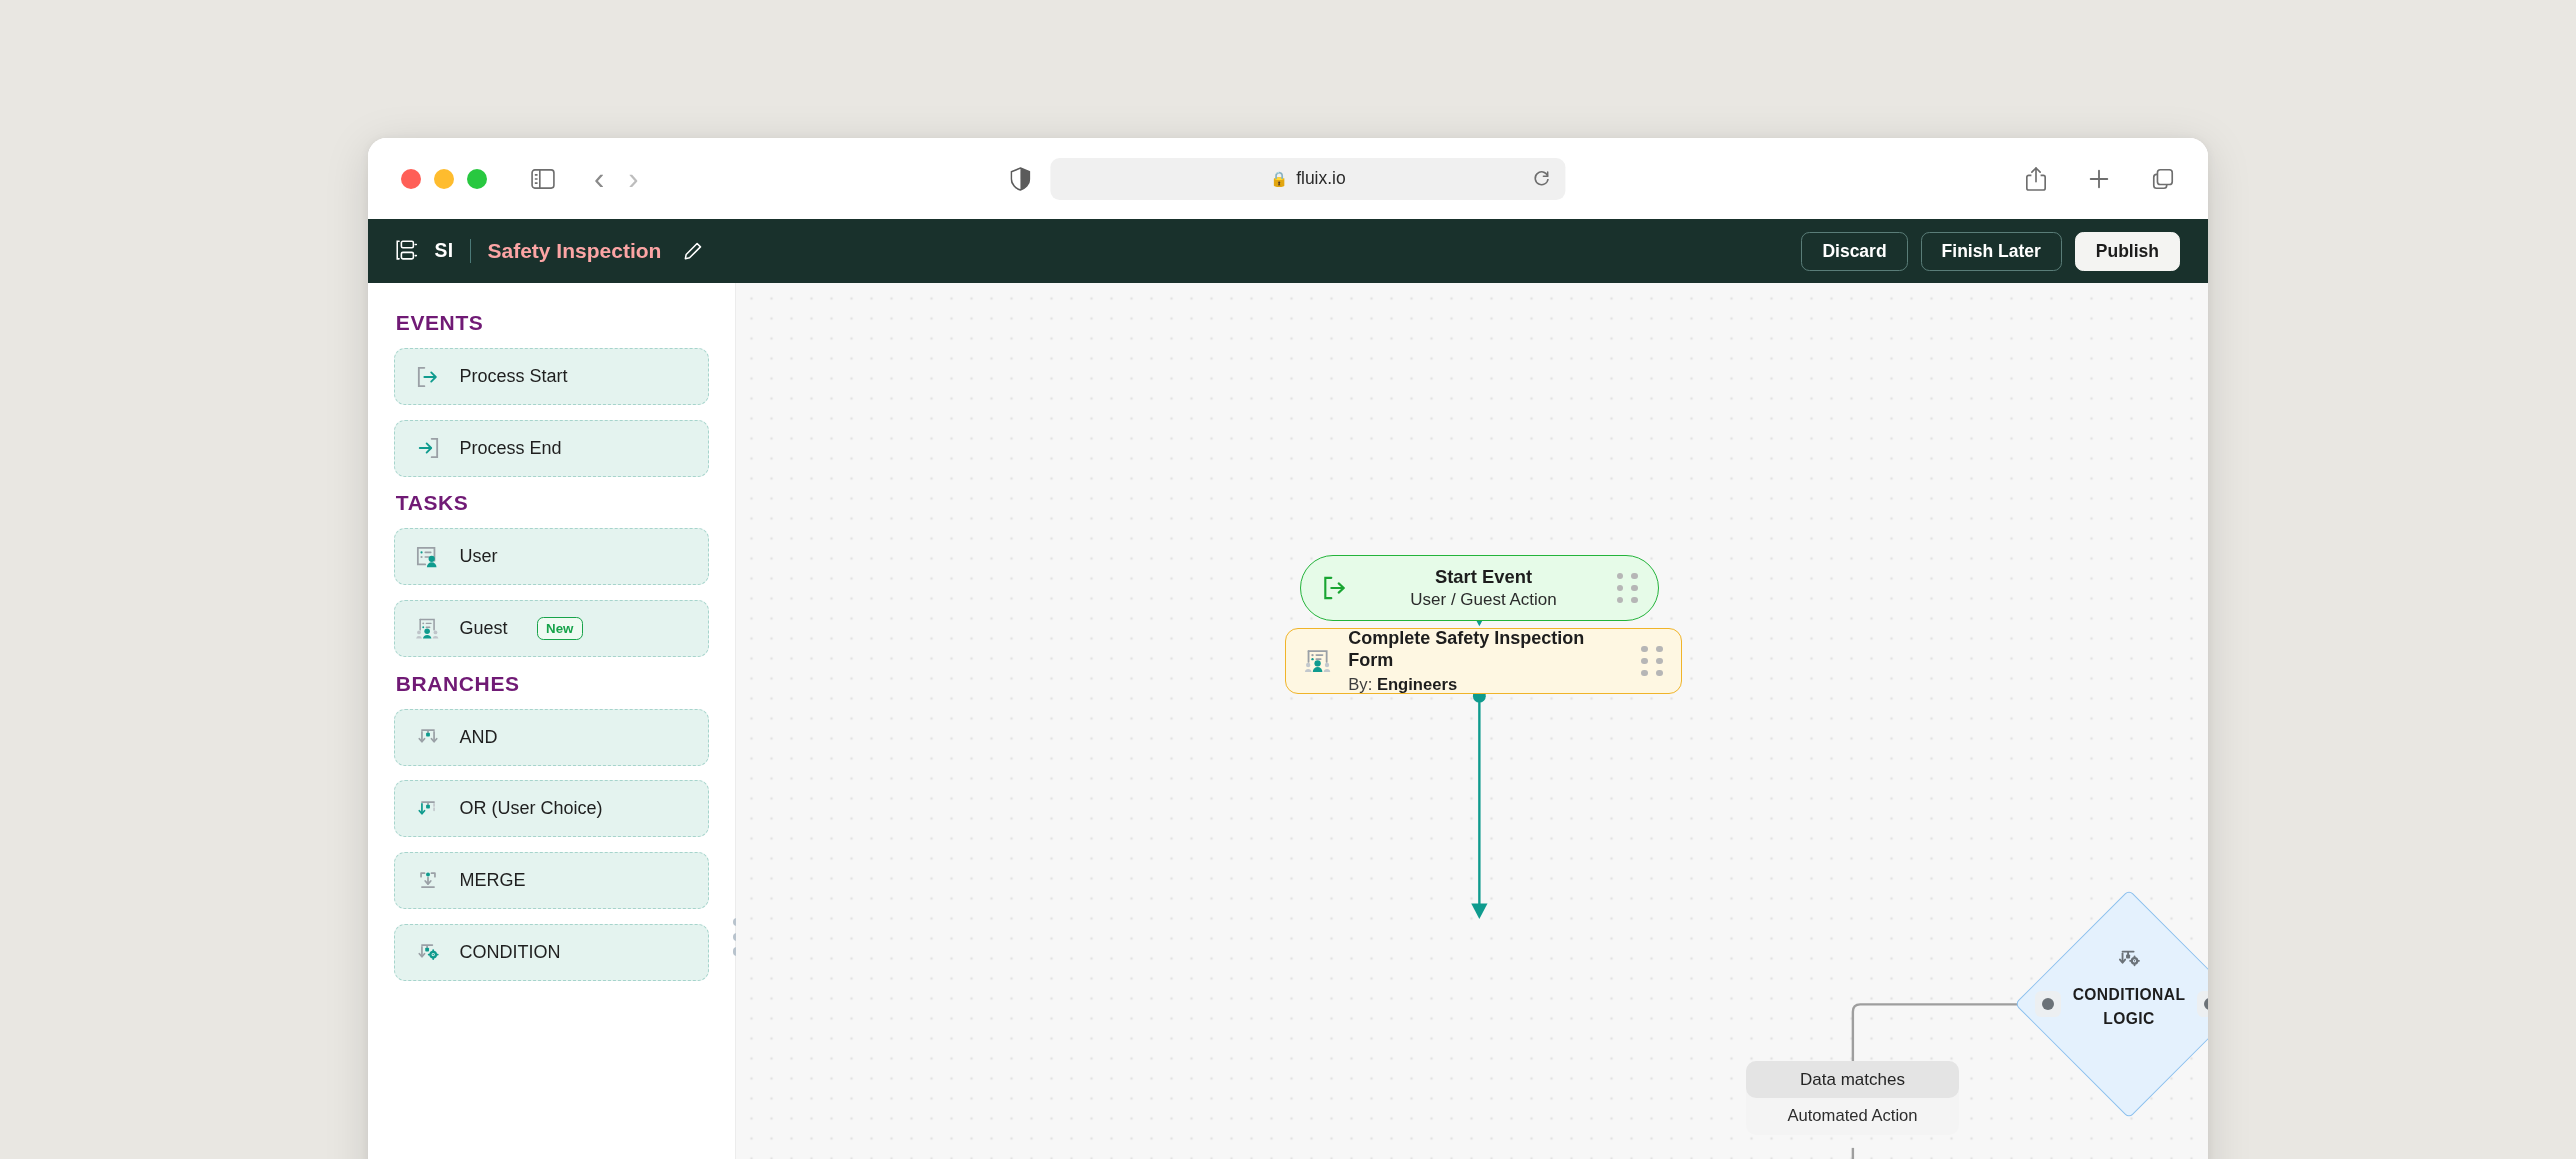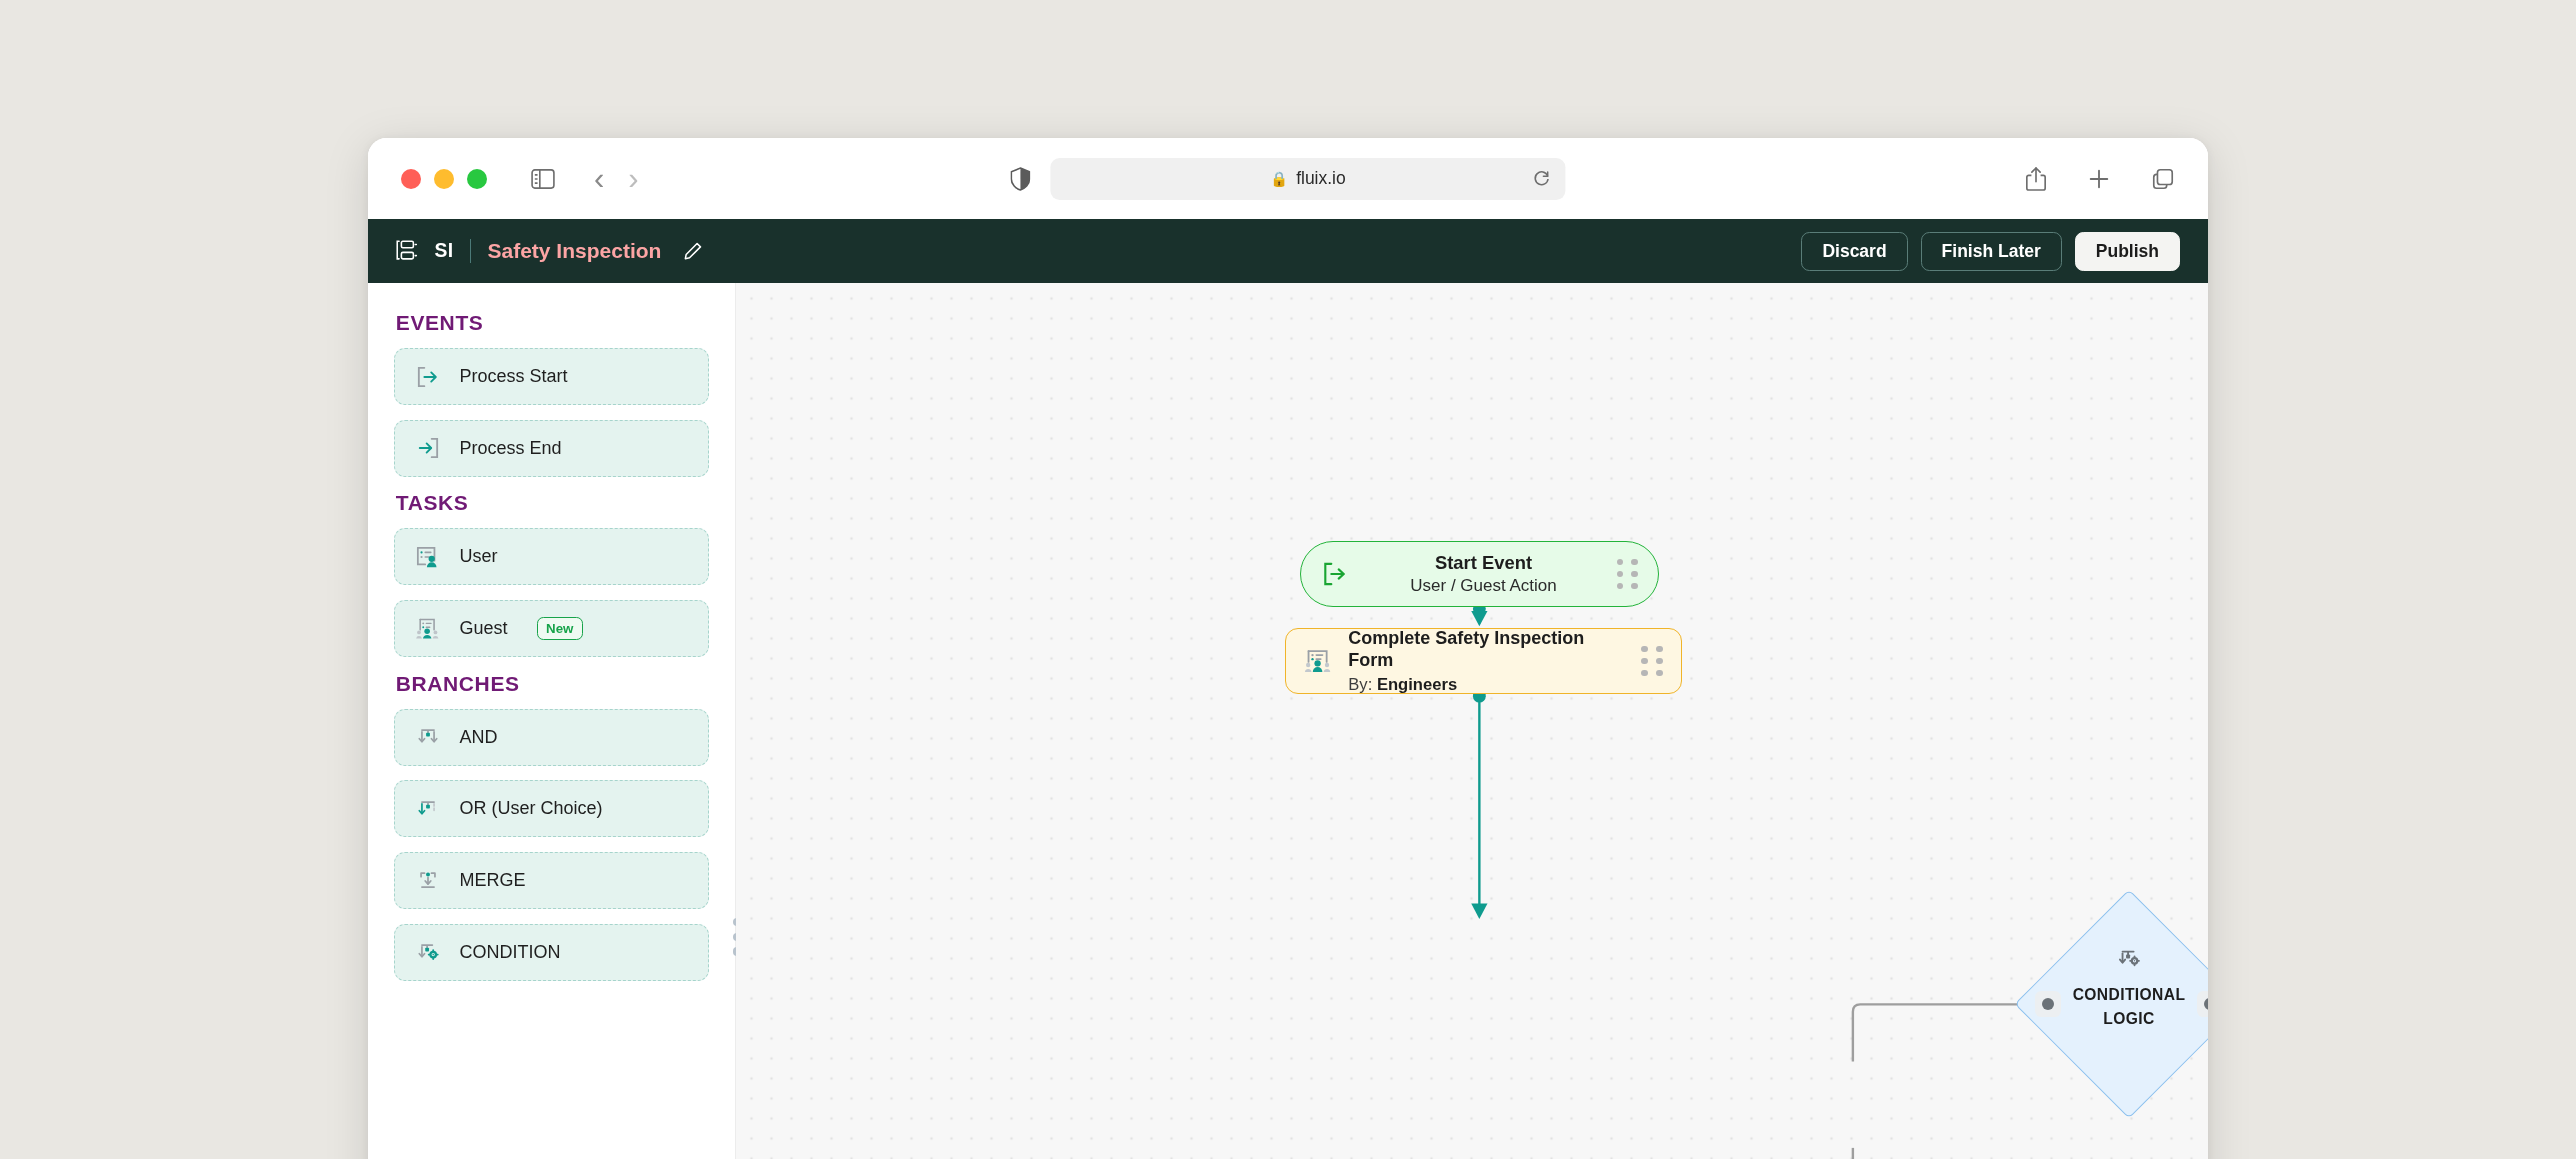--- a/index.html
+++ b/index.html
@@ -162,21 +162,21 @@
   .node-text { flex: 1; min-width: 0; }
   .node-title { font-size: 18px; font-weight: 700; color: #1d1d1d; line-height: 1.25; }
   .node-sub { font-size: 16.6px; color: #3d3d3d; line-height: 1.3; margin-top: 1.8px; }
   .node-sub b { font-weight: 700; color: #1d1d1d; }
 
   .grip { display: grid; grid-template-columns: 8.3px 8.3px; gap: 5.5px 6.4px; flex-shrink: 0; cursor: grab; }
   .grip i { width: 6.4px; height: 6.4px; border-radius: 50%; background: #b6b6b6; display: block; }
 
   
   .node-start {
-    left: 564px; top: 258px; width: 359px; height: 66px;
+    left: 564px; top: 272px; width: 359px; height: 66px;
     background: #e6fbe8; border: 1.8px solid #23b33a; border-radius: 37px;
   }
   .node-start .node-inner { padding: 0 18.4px; }
   .node-start .node-text { text-align: center; }
   .node-start .node-title { font-size: 18.4px; }
   .node-start .node-sub { font-size: 17px; color: #2b2b2b; }
 
   
   .node-form {
     left: 549px; top: 345px; width: 397px; height: 66px;
@@ -572,17 +572,23 @@
           </div>
         </div>
         <span class="port" style="left:-94px; top:-13px;">
             <i></i>
           </span>
         <span class="port" style="left:68px; top:-13px;">
             <i></i>
           </span>
       </div>
 
+      <div class="branch-label" style="left:1010px; top:778px;">
+        <div class="branch-pill">
+          <span>Data matches</span>
+        </div>
+        <div class="branch-sub">Automated Action</div>
+      </div>
 
     </div>
   </div>
 </div>
 
 
 </body></html>

